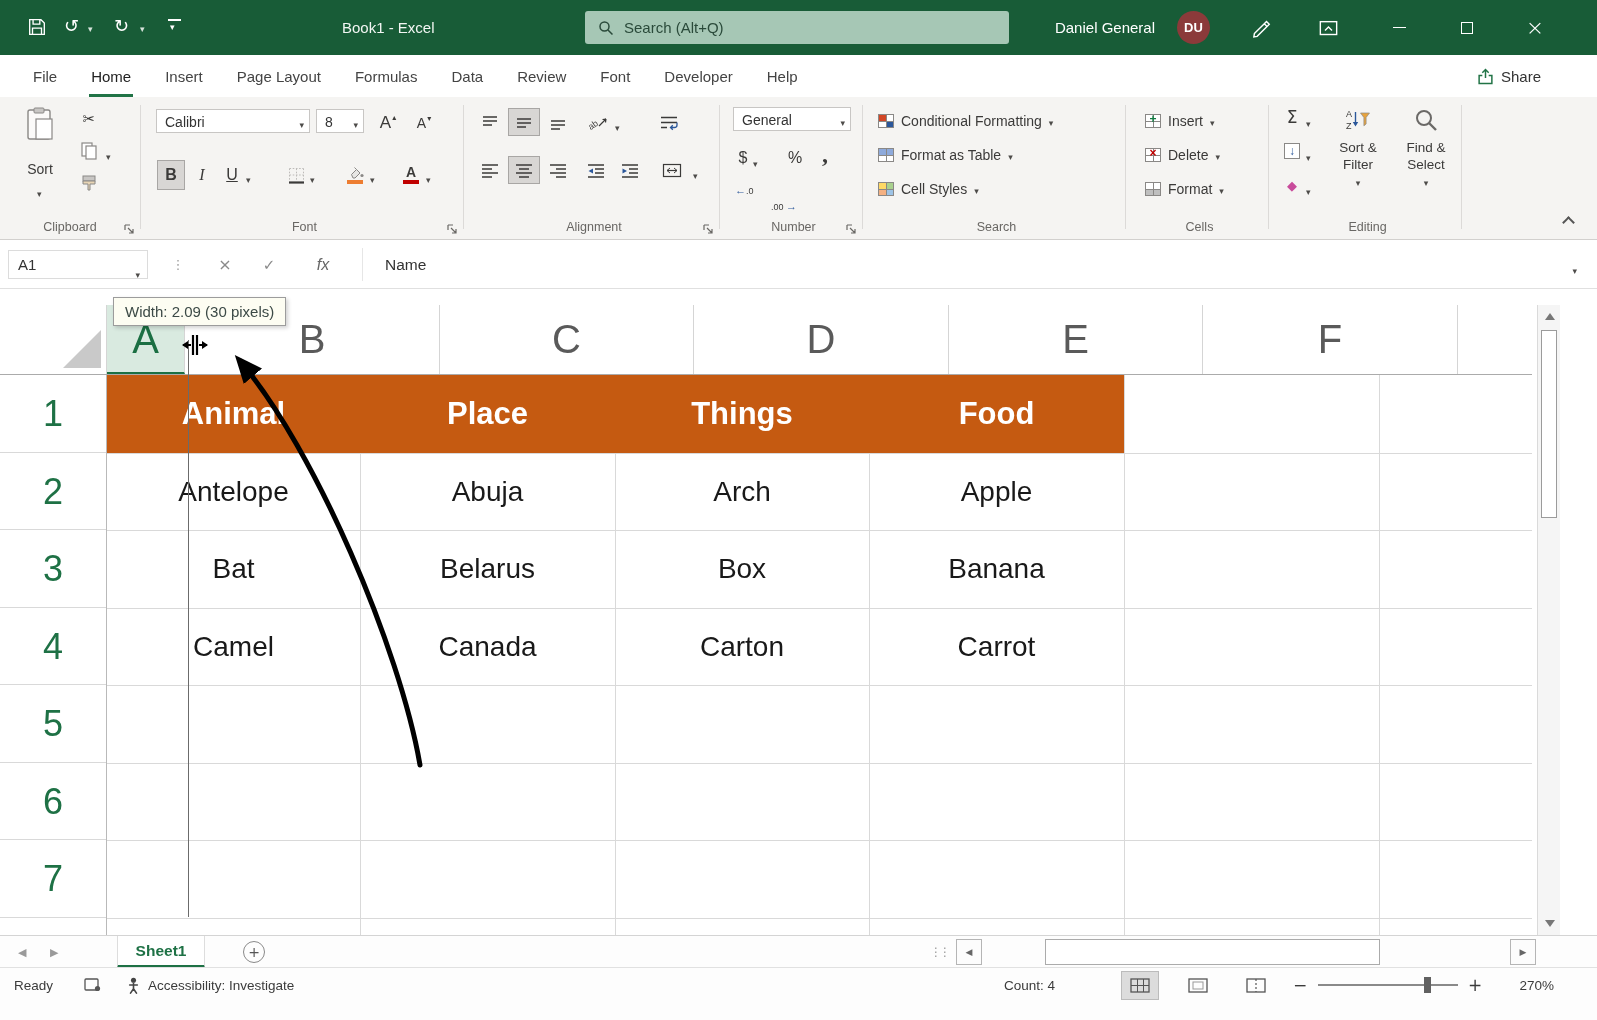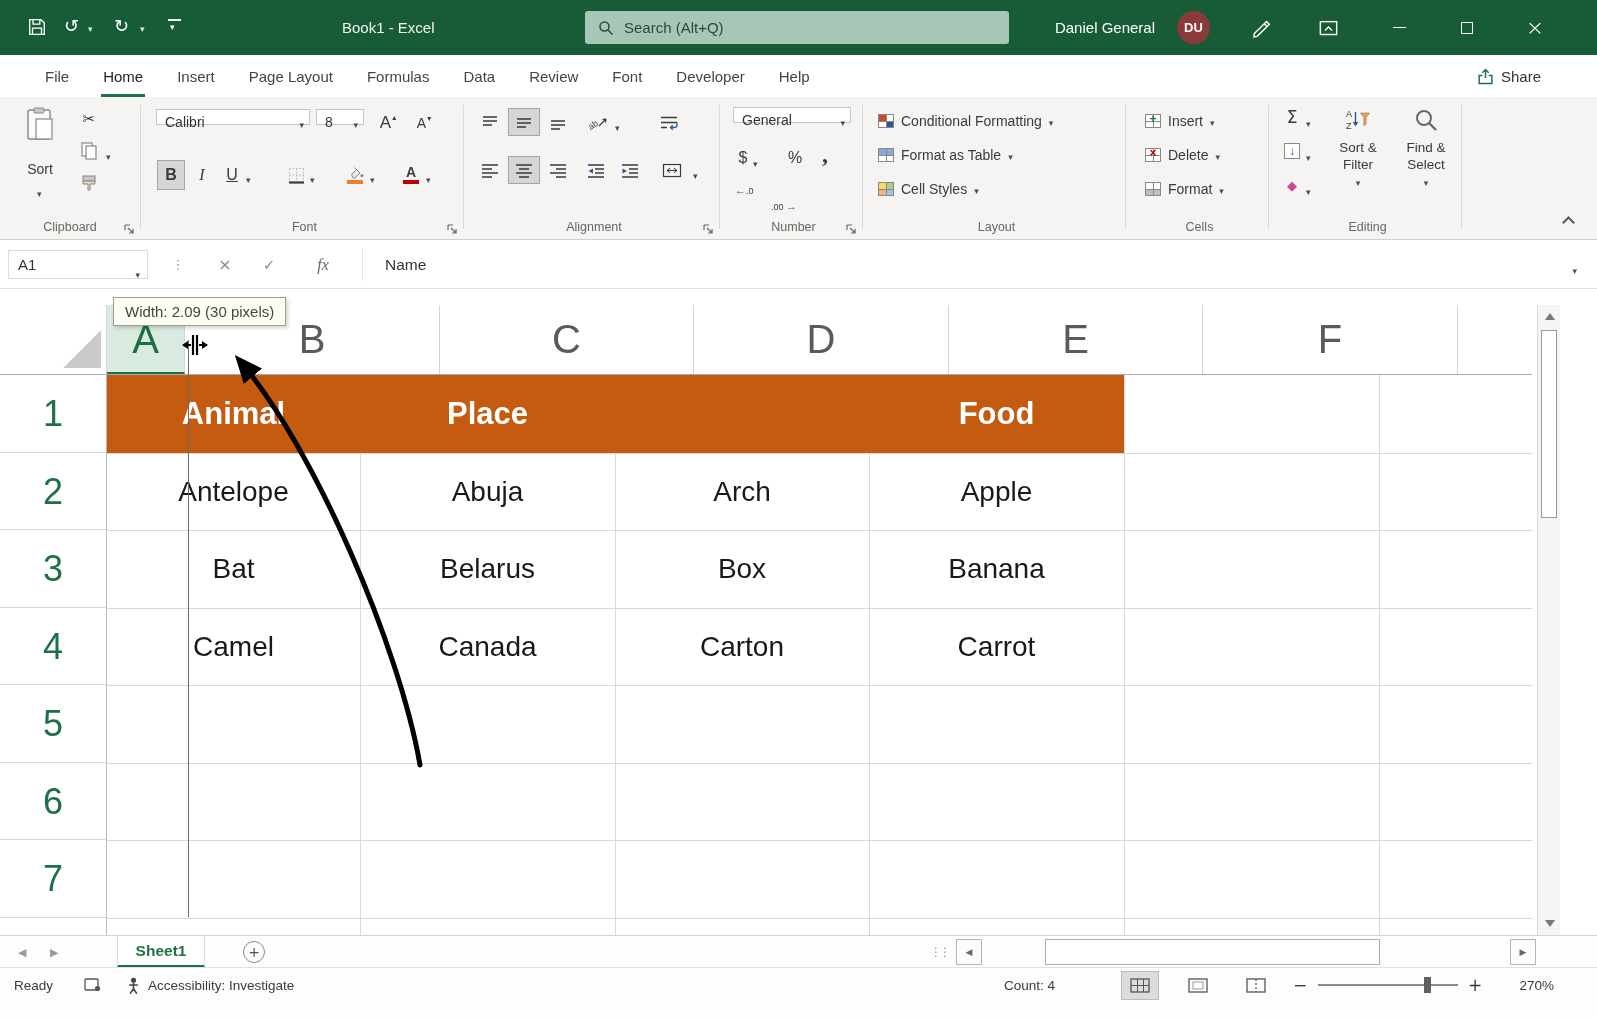--- a/index.html
+++ b/index.html
@@ -15,36 +15,36 @@
   #titlebar{position:absolute;left:0;top:0;width:1597px;height:55px;background:#185C37;color:#fff}
   .tb-search{position:absolute;left:585px;top:11px;width:424px;height:33px;background:#A6C7B5;
              border-radius:3px;display:flex;align-items:center;gap:10px;padding-left:13px;
              color:#2A4A3A;font-size:15px}
   .tb-avatar{position:absolute;left:1177px;top:11px;width:33px;height:33px;border-radius:50%;
              background:#8B3A3A;color:#fff;font-size:13px;font-weight:bold;text-align:center;line-height:33px}
   .wbtn{position:absolute;top:0;width:62px;height:55px;display:flex;align-items:center;justify-content:center}
 
   
   #ribbon-tabs{position:absolute;left:0;top:55px;width:1597px;height:42px;background:#fff;display:flex;
-               align-items:stretch;padding-left:28px}
+               align-items:stretch;padding-left:16px}
   .rtab{position:relative;display:flex;align-items:center;padding:0 17px;font-size:15px;color:#444;cursor:default}
   .rtab.active{color:#222;font-weight:normal}
   .rtab.active::after{content:"";position:absolute;left:15px;right:15px;bottom:0;height:3px;background:#217346}
   .share-btn{position:absolute;right:56px;top:0;height:42px;display:flex;align-items:center;gap:7px;
              font-size:15px;color:#333}
 
   
   #ribbon{position:absolute;left:0;top:97px;width:1597px;height:143px;background:#F5F4F2;border-bottom:1px solid #D2D0CE}
   .rgroup{position:absolute;top:0;height:143px}
   .gsep{position:absolute;top:8px;height:124px;width:1px;background:#DCDAD8}
   .glabel{position:absolute;left:0;right:0;bottom:6px;text-align:center;font-size:12.5px;color:#696764}
   .launcher{position:absolute;right:5px;bottom:7px;width:12px;height:12px}
   .sbtn{position:absolute;display:flex;align-items:center;justify-content:center;color:#3b3a39}
   .sbtn.sel{background:#D8D6D4;outline:1px solid #A8A6A4}
-  .combo{position:absolute;height:16px;background:#fff;border:1px solid #C8C6C4;font-size:14px;color:#333;
+  .combo{position:absolute;height:24px;background:#fff;border:1px solid #C8C6C4;font-size:14px;color:#333;
          line-height:25px;padding:0 18px 0 8px;white-space:nowrap}
   .combo .cchv{position:absolute;right:5px;top:1px}
   .bigbtn{position:absolute;text-align:center}
   .stylerow{position:absolute;left:10px;height:24px;display:flex;align-items:center;gap:7px;font-size:14px;
             color:#3b3a39;white-space:nowrap}
   .mgrid{display:grid;grid-template-columns:1fr 1fr;grid-template-rows:1fr 1fr;gap:1px;background:#8a8886;
          border:1px solid #8a8886;width:16px;height:14px;position:relative;flex:0 0 auto}
   .mgrid i{background:#fff}
   .mgrid.cf i:nth-child(1){background:#D24726}.mgrid.cf i:nth-child(4){background:#2B579A}
   .mgrid.tbl i:nth-child(1),.mgrid.tbl i:nth-child(2){background:#8EAADB}
@@ -405,21 +405,21 @@
       <div class="stylerow" style="top:80px">
         <span class="mgrid cst">
             <i></i>
             <i></i>
             <i></i>
             <i></i>
           </span>
         <span>Cell Styles</span>
           <span class="chv"></span>
       </div>
-      <div class="glabel">Layout</div>
+      <div class="glabel">Search</div>
     </section>
     <div class="gsep" style="left:1125px"></div>
 
     <section class="rgroup" style="left:1131px;width:137px">
       <div class="stylerow" style="top:12px;left:14px">
         <span class="mgrid">
             <i></i>
             <i></i>
             <i></i>
             <i></i>
@@ -494,21 +494,21 @@
   </div>
 
   <div id="formula-bar">
     <div class="namebox">
       <span>A1</span>
       <span class="chv abs" style="right:7px;top:8px"></span>
     </div>
     <span class="fbtn glyph" style="left:168px;width:20px;color:#a0a0a0;font-size:13px">⋮</span>
     <span class="fbtn glyph" style="left:210px;width:30px;font-size:16px">×</span>
     <span class="fbtn glyph" style="left:254px;width:30px;font-size:15px">✓</span>
-    <span class="fbtn" style="left:308px;width:30px;font-size:16px;color:#666;font-style:italic;font-family:Liberation Serif, serif">fx</span>
+    <span class="fbtn" style="left:308px;width:30px;font-size:16px;color:#666;font-style:italic;font-family:Liberation Sans, sans-serif">fx</span>
     <span class="abs" style="left:362px;top:8px;width:1px;height:33px;background:#E6E6E6"></span>
     <div class="abs" style="left:385px;top:0;line-height:49px;font-size:15.5px;color:#333">Name</div>
     <span class="chv abs" style="right:20px;top:20px"></span>
   </div>
 
   <div id="sheet">
 
     <div class="colhdrs">
       <div class="ch" style="width:107px;position:relative">
           <span class="corner-tri"></span>
@@ -542,20 +542,21 @@
       <div class="hline" style="top:542.5px"></div>
       <div class="vline" style="left:253px"></div>
         <div class="vline" style="left:508px"></div>
       <div class="vline" style="left:762px"></div>
         <div class="vline" style="left:1017px"></div>
       <div class="vline" style="left:1272px"></div>
 
       <div class="hdr-row"></div>
       <span class="hc cA">Animal</span>
       <span class="hc cB">Place</span>
+      <span class="hc cC">Things</span>
       <span class="hc cD">Food</span>
 
       <span class="gc cA rw1">Antelope</span>
       <span class="gc cB rw1">Abuja</span>
       <span class="gc cC rw1">Arch</span>
       <span class="gc cD rw1">Apple</span>
       <span class="gc cA rw2">Bat</span>
       <span class="gc cB rw2">Belarus</span>
       <span class="gc cC rw2">Box</span>
       <span class="gc cD rw2">Banana</span>

